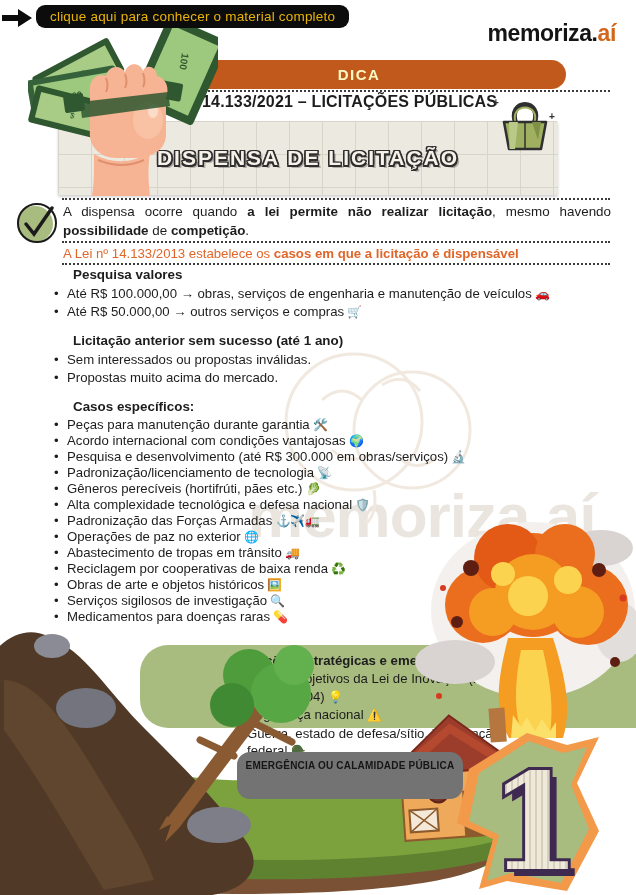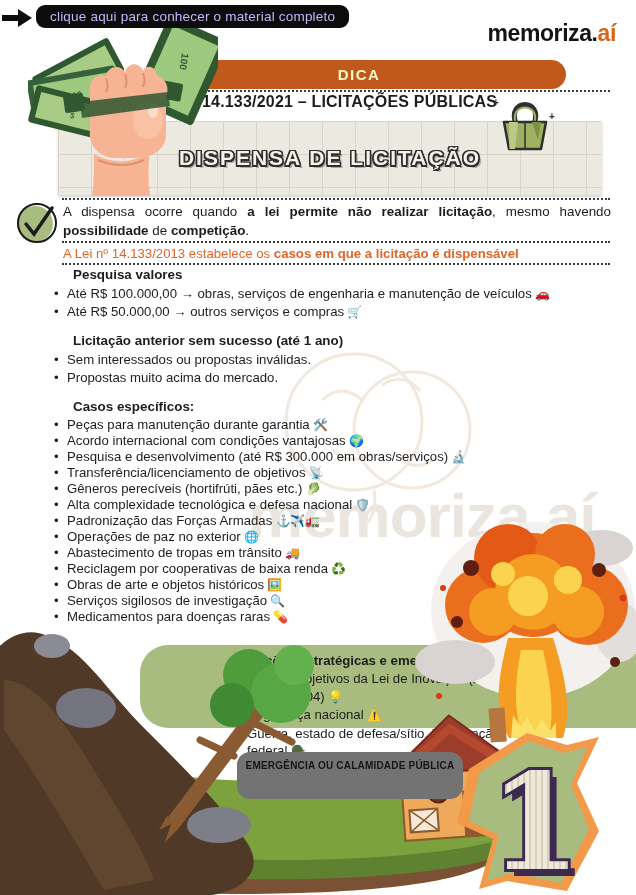--- a/index.html
+++ b/index.html
@@ -1,33 +1,33 @@
 <!DOCTYPE html>
 <html><head>
 <meta charset="utf-8">
 <style>
   html,body{margin:0;padding:0;background:#888;}
   .page{position:relative;width:636px;height:895px;background:#ffffff;overflow:hidden;
         font-family:"Liberation Sans",sans-serif;color:#1d1d1d;margin:0 auto;}
   
   .arrow-wrap{position:absolute;left:2px;top:9px;z-index:6;}
-  .link-pill{position:absolute;left:36px;top:5px;z-index:6;background:#0c0c0c;color:#c4b5fd;
+  .link-pill{position:absolute;left:36px;top:5px;z-index:6;background:#0c0c0c;color:#eab308;
              font-size:13.5px;padding:4px 14px;border-radius:9px;letter-spacing:.2px;cursor:pointer;}
   .logo{position:absolute;right:20px;top:20px;z-index:6;font-size:23px;font-weight:800;
         letter-spacing:-.4px;color:#141414;}
   .logo .ai{color:#D4661B;}
   
   .dica{position:absolute;left:152px;top:60px;width:414px;height:29px;background:#C2591C;
         border-radius:15px;color:#fef9c3;font-weight:700;font-size:15px;letter-spacing:1.5px;
         text-align:center;line-height:29px;z-index:1;}
   .sep{position:absolute;height:0;border-top:2px dotted #3c3c3c;z-index:2;}
   #sep-top{left:152px;right:26px;top:90px;}
   .law-title{position:absolute;left:64px;top:93px;width:520px;text-align:center;
              font-weight:700;font-size:16px;letter-spacing:.2px;z-index:2;}
-  .paper{position:absolute;left:58px;top:121px;width:544px;height:74px;background-color:#ECE9E1;
+  .paper{position:absolute;left:58px;top:121px;width:500px;height:74px;background-color:#ECE9E1;
          background-image:linear-gradient(#d9d4c8 1px,transparent 1px),
                           linear-gradient(90deg,#d9d4c8 1px,transparent 1px);
          background-size:33px 33px;border-radius:2px;box-shadow:0 2px 3px rgba(0,0,0,.18);z-index:1;}
   .paper-title{text-align:center;line-height:74px;font-size:21px;font-weight:700;letter-spacing:2px;
          color:#F6F2E9;
          text-shadow:-1.5px -1.5px 0 #2e2e2e,1.5px -1.5px 0 #2e2e2e,-1.5px 1.5px 0 #2e2e2e,
                      1.5px 1.5px 0 #2e2e2e,0 -1.5px 0 #2e2e2e,0 1.5px 0 #2e2e2e,
                      -1.5px 0 0 #2e2e2e,1.5px 0 0 #2e2e2e,3px 3px 0 rgba(0,0,0,.25);}
   .clip-wrap{position:absolute;left:492px;top:94px;z-index:2;}
   .hand-wrap{position:absolute;left:28px;top:14px;z-index:4;}
@@ -182,21 +182,21 @@
           <li><span>Propostas muito acima do mercado.</span> <span class="emj"></span></li>
         </ul>
     </section>
     <section class="sec sec-tight">
       <h3 class="sec-h">Casos específicos:</h3>
       <ul class="blist">
 
       <li><span>Peças para manutenção durante garantia</span> <span class="emj">🛠️</span></li>
           <li><span>Acordo internacional com condições vantajosas</span> <span class="emj">🌍</span></li>
           <li><span>Pesquisa e desenvolvimento (até R$ 300.000 em obras/serviços)</span> <span class="emj">🔬</span></li>
-          <li><span>Transferência/licenciamento de objetivos</span> <span class="emj">📡</span></li>
+          <li><span>Padronização/licenciamento de tecnologia</span> <span class="emj">📡</span></li>
           <li><span>Gêneros perecíveis (hortifrúti, pães etc.)</span> <span class="emj">🥬</span></li>
           <li><span>Alta complexidade tecnológica e defesa nacional</span> <span class="emj">🛡️</span></li>
           <li><span>Padronização das Forças Armadas</span> <span class="emj">⚓✈️🚛</span></li>
           <li><span>Operações de paz no exterior</span> <span class="emj">🌐</span></li>
           <li><span>Abastecimento de tropas em trânsito</span> <span class="emj">🚚</span></li>
           <li><span>Reciclagem por cooperativas de baixa renda</span> <span class="emj">♻️</span></li>
           <li><span>Obras de arte e objetos históricos</span> <span class="emj">🖼️</span></li>
           <li><span>Serviços sigilosos de investigação</span> <span class="emj">🔍</span></li>
           <li><span>Medicamentos para doenças raras</span> <span class="emj">💊</span></li>
         </ul>

